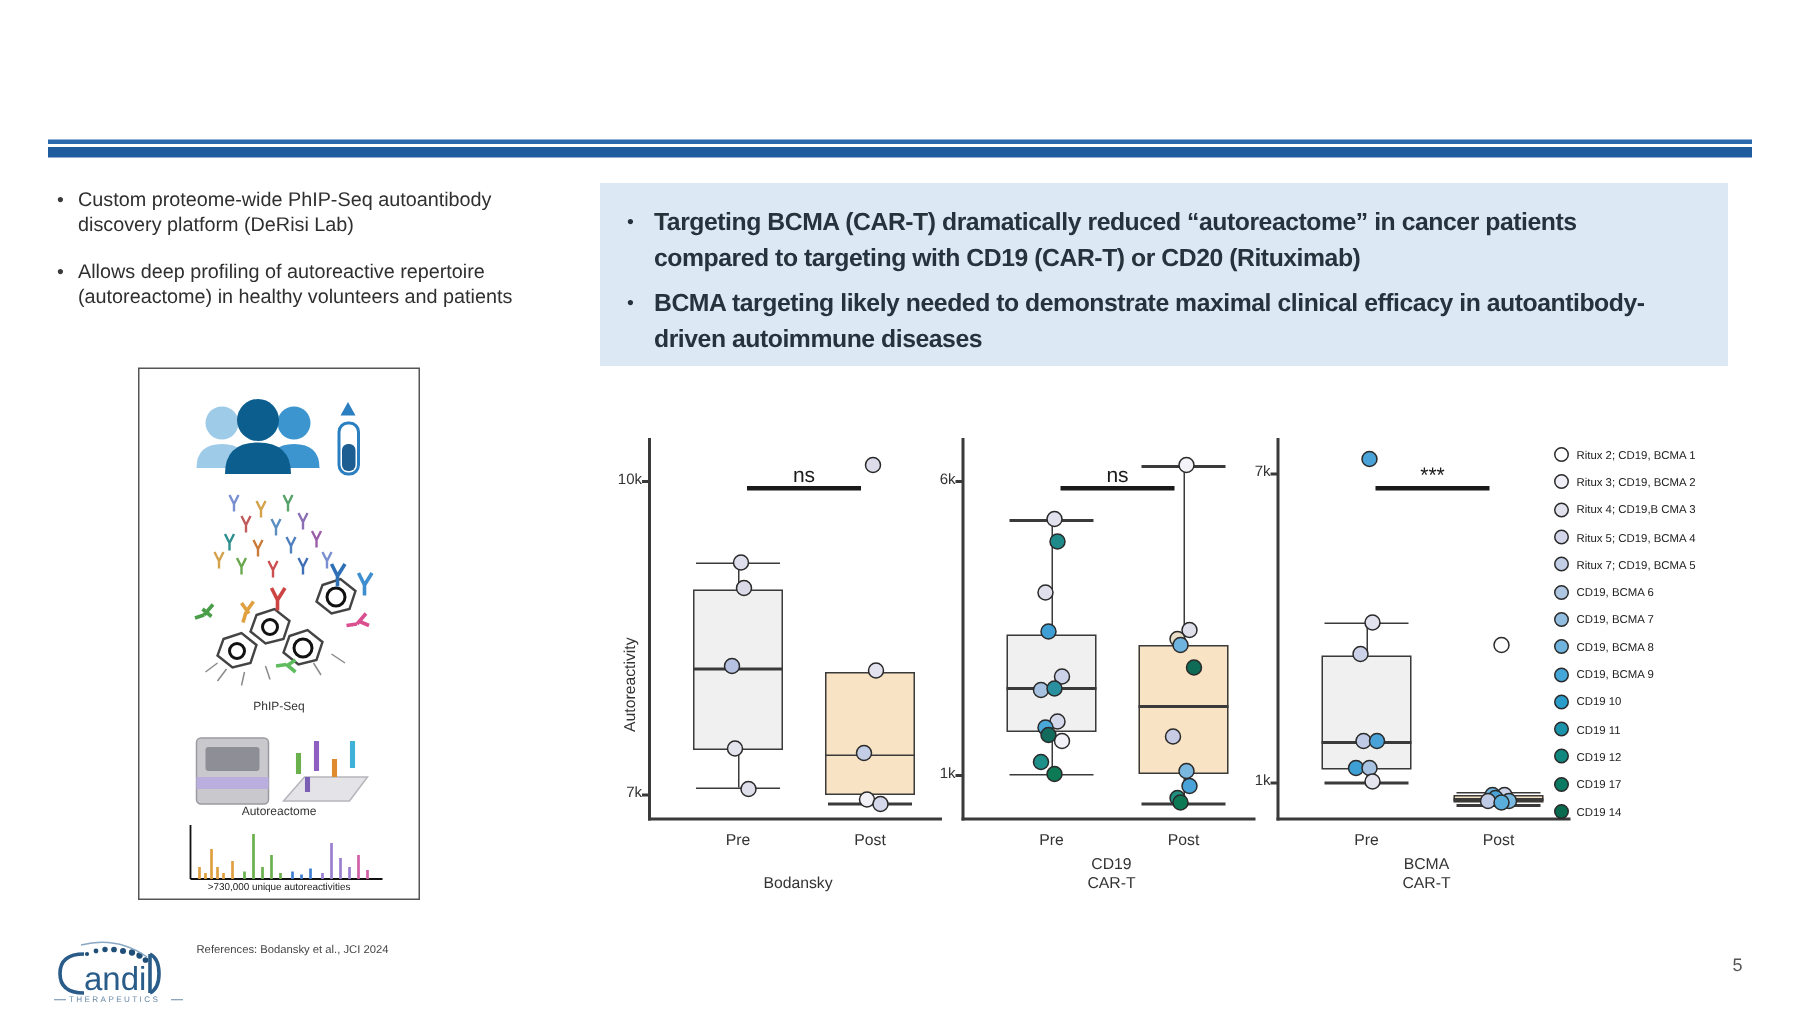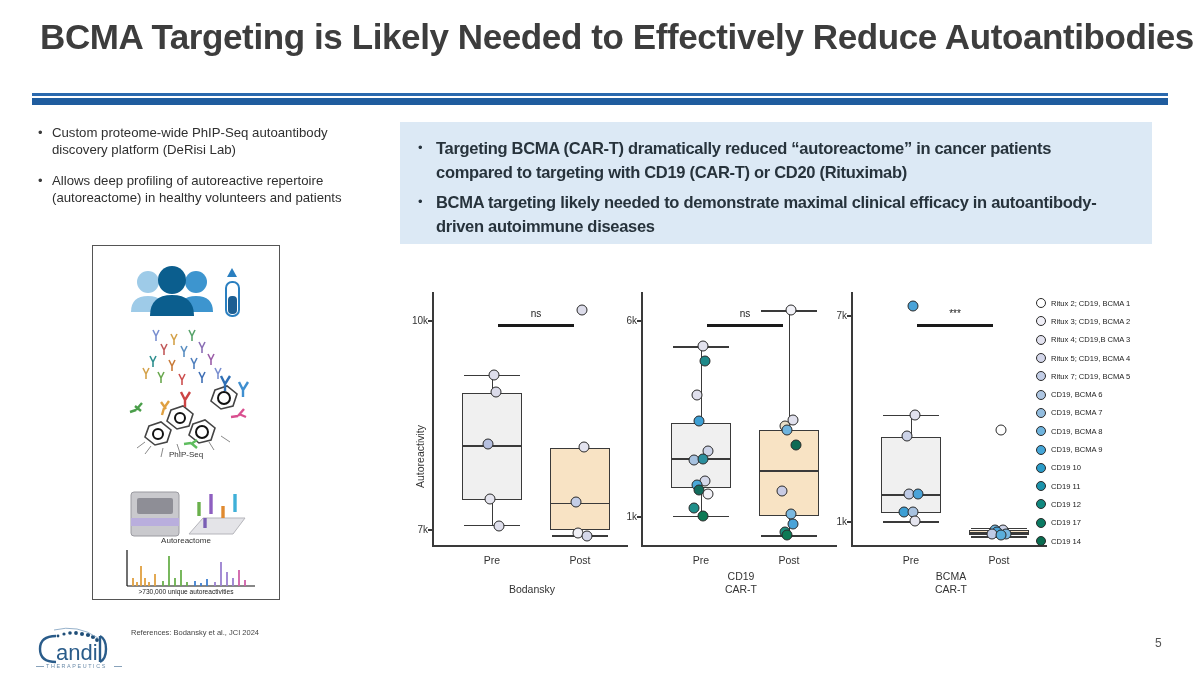--- a/index.html
+++ b/index.html
@@ -39,21 +39,21 @@
   
   .figbox {
     position: absolute; left: 92px; top: 245px; width: 188px; height: 355px;
     border: 1.5px solid #555; background: #fff; overflow: hidden;
   }
   .fig-inner { position: relative; width: 100%; height: 100%; }
   .fig-caption {
     position: absolute; width: 100%; text-align: center;
     font-size: 8px; color: #333;
   }
-  .cap1 { top: 204px; }
+  .cap1 { top: 220px; }
   .cap2 { top: 290px; }
   .fig-foot {
     position: absolute; bottom: 4px; width: 100%; text-align: center;
     font-size: 6.6px; color: #222;
   }
 
   
   .callout {
     position: absolute; left: 400px; top: 122px; width: 752px; height: 122px;
     background: #dce9f5;
@@ -79,40 +79,39 @@
   .box { position: absolute; border: 1.3px solid #3a3a3a; }
   .box.grey { background: #f0f0f0; }
   .box.tan  { background: #f8e3c4; }
   .median { position: absolute; height: 1.3px; background: #3a3a3a; }
   .whisk-v { position: absolute; width: 1.1px; background: #3a3a3a; }
   .whisk-h { position: absolute; height: 1.3px; background: #3a3a3a; }
   .pt {
     position: absolute; width: 11px; height: 11px; border-radius: 50%;
     border: 1.1px solid #2a2a2a; transform: translate(-50%,-50%);
   }
-  .sig { position: absolute; font-size: 10px; color: #1a1a1a; transform: translateX(-50%); text-align:center; }
+  .sig { position: absolute; font-size: 14px; color: #1a1a1a; transform: translateX(-50%); text-align:center; }
   .sigbar { position: absolute; height: 2.6px; background: #1a1a1a; }
 
   
   .legend { position: absolute; left: 1036px; top: 294px; width: 164px; }
   .lgrow { display: flex; align-items: center; height: 18.3px; }
   .lgdot { width: 10px; height: 10px; border-radius: 50%; border: 1.1px solid #2a2a2a; flex: 0 0 10px; }
   .lgtxt { font-size: 7.6px; color: #222; margin-left: 5px; white-space: nowrap; }
 
   
   .logo { position: absolute; left: 28px; top: 622px; width: 104px; height: 48px; }
   .refs { position: absolute; left: 131px; top: 628px; font-size: 7.5px; color: #444; }
   .pagenum { position: absolute; left: 1155px; top: 636px; font-size: 12px; color: #555; }
 </style>
 </head>
 <body>
 
 <div class="slide">
 
-  <div class="title">BCMA Targeting is Likely Needed to Effectively Reduce Autoantibodies</div>
   <div class="rule-thin"></div>
   <div class="rule-thick"></div>
 
   <div class="left-bullets">
     <div class="lb">
       <span class="dot">•</span>
       <span class="txt">Custom proteome-wide PhIP-Seq autoantibody discovery platform (DeRisi Lab)</span>
     </div>
     <div class="lb">
       <span class="dot">•</span>

